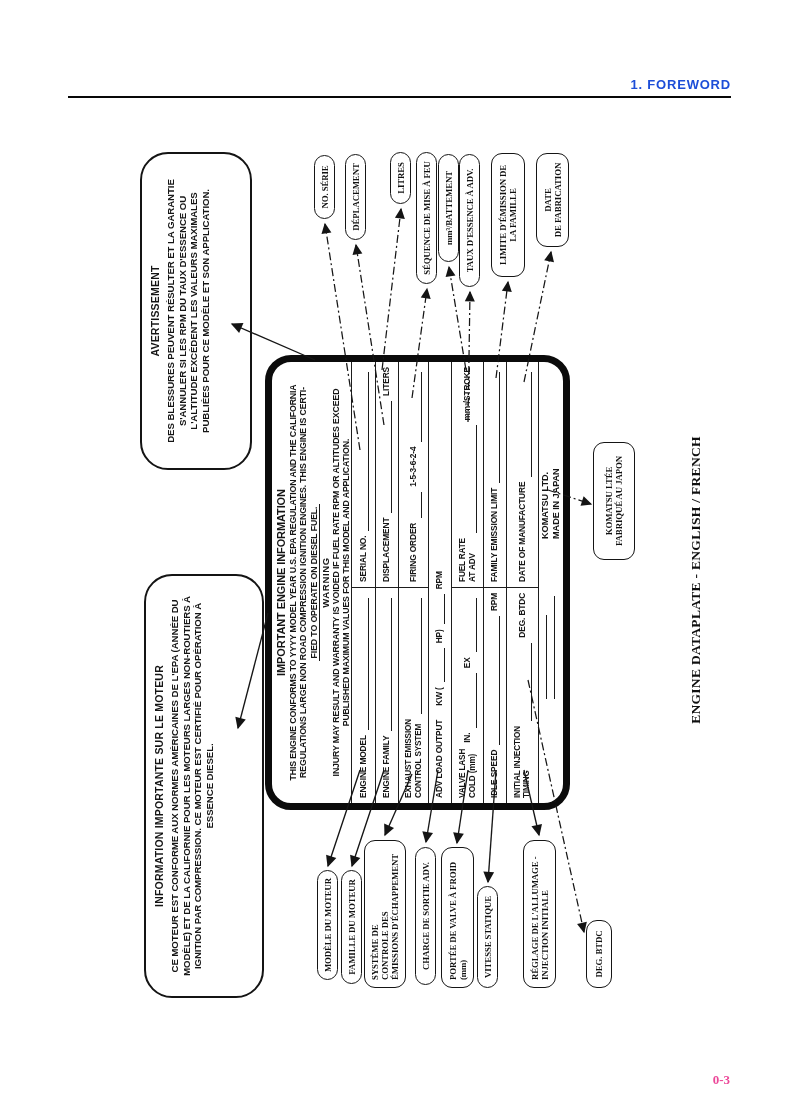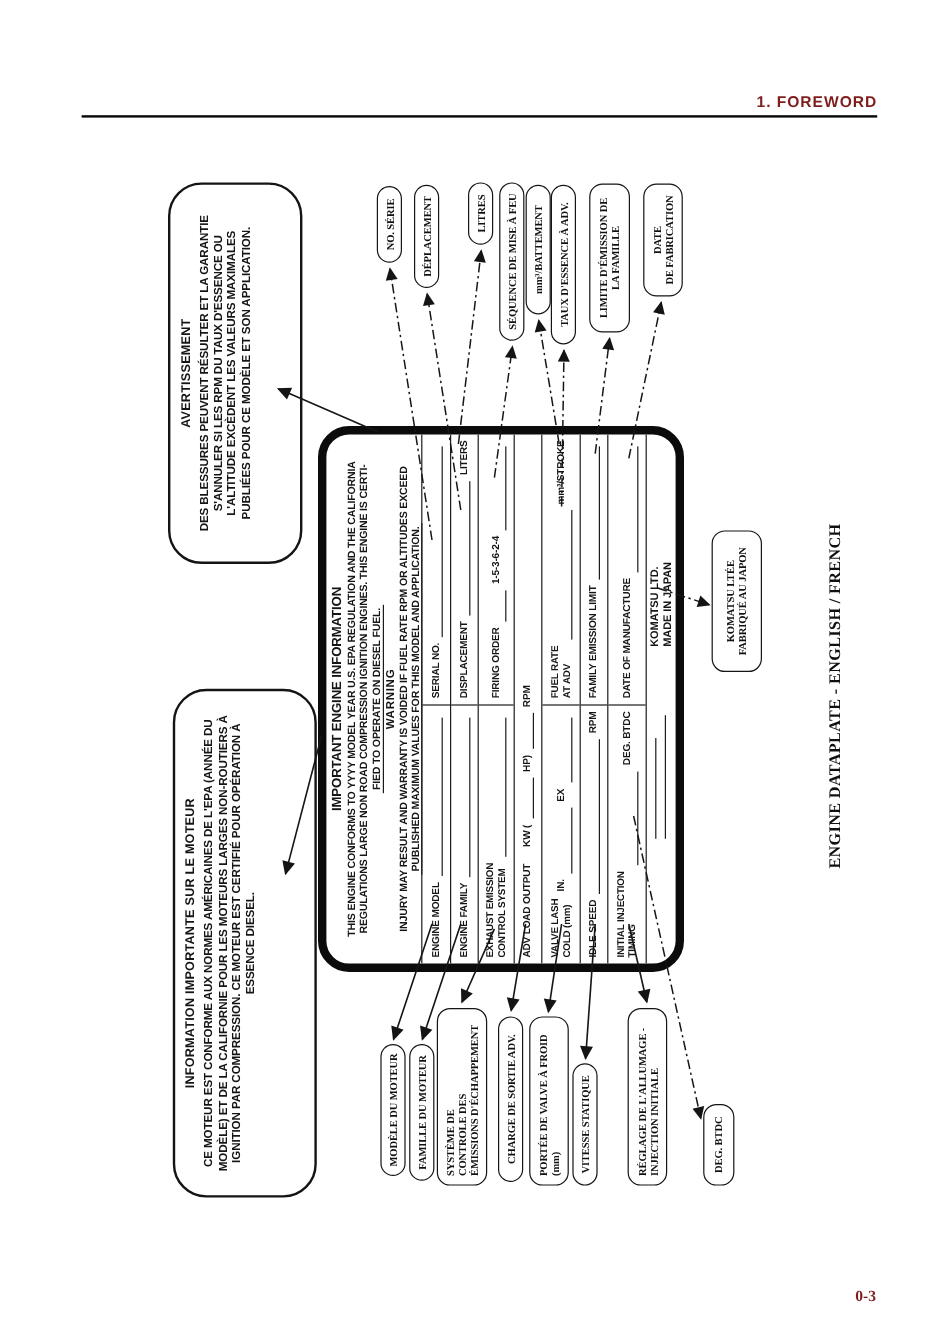--- a/index.html
+++ b/index.html
@@ -1,24 +1,24 @@
 <!DOCTYPE html>
 <html><head>
 <meta charset="utf-8">
 <style>
   html,body{margin:0;padding:0;background:#ffffff;}
   #page{position:relative;width:793px;height:1115px;background:#fff;overflow:hidden;
         font-family:"Liberation Sans",sans-serif;color:#151515;}
   
   #hdr-label{position:absolute;top:77px;right:62px;font:700 13px/15px "Liberation Sans",sans-serif;
-             letter-spacing:.8px;color:#7f1d1d;text-align:center;}
+             letter-spacing:.8px;color:#1d4ed8;text-align:center;}
   #hdr-rule{position:absolute;top:96px;left:68px;width:663px;height:2.2px;background:#080808;}
   #watermark{position:absolute;top:103px;left:0;right:0;text-align:center;
              font:400 28px/34px "Liberation Sans",sans-serif;color:#1f1f1f;}
-  #page-num{position:absolute;top:1072px;right:63px;font:700 13px/15px "Liberation Serif",serif;color:#7f1d1d;}
+  #page-num{position:absolute;top:1072px;right:63px;font:700 13px/15px "Liberation Serif",serif;color:#ec4899;}
   
   #figure{position:absolute;left:-5px;top:295px;width:860px;height:570px;transform:rotate(-90deg);}
   .canvas{position:relative;width:100%;height:100%;}
   
   .callout{position:absolute;border:2.6px solid #141414;border-radius:28px;background:#fff;
            box-sizing:border-box;padding:7px 14px 4px;text-align:center;z-index:5;}
   #info-callout{left:12px;top:4px;width:424px;height:120px;}
   #warn-callout{left:540px;top:0px;width:318px;height:112px;}
   .co-title{font:700 10.5px/13px "Liberation Sans",sans-serif;letter-spacing:.2px;margin-bottom:3px;}
   .co-body{font:700 9.7px/11.6px "Liberation Sans",sans-serif;letter-spacing:-.1px;}

